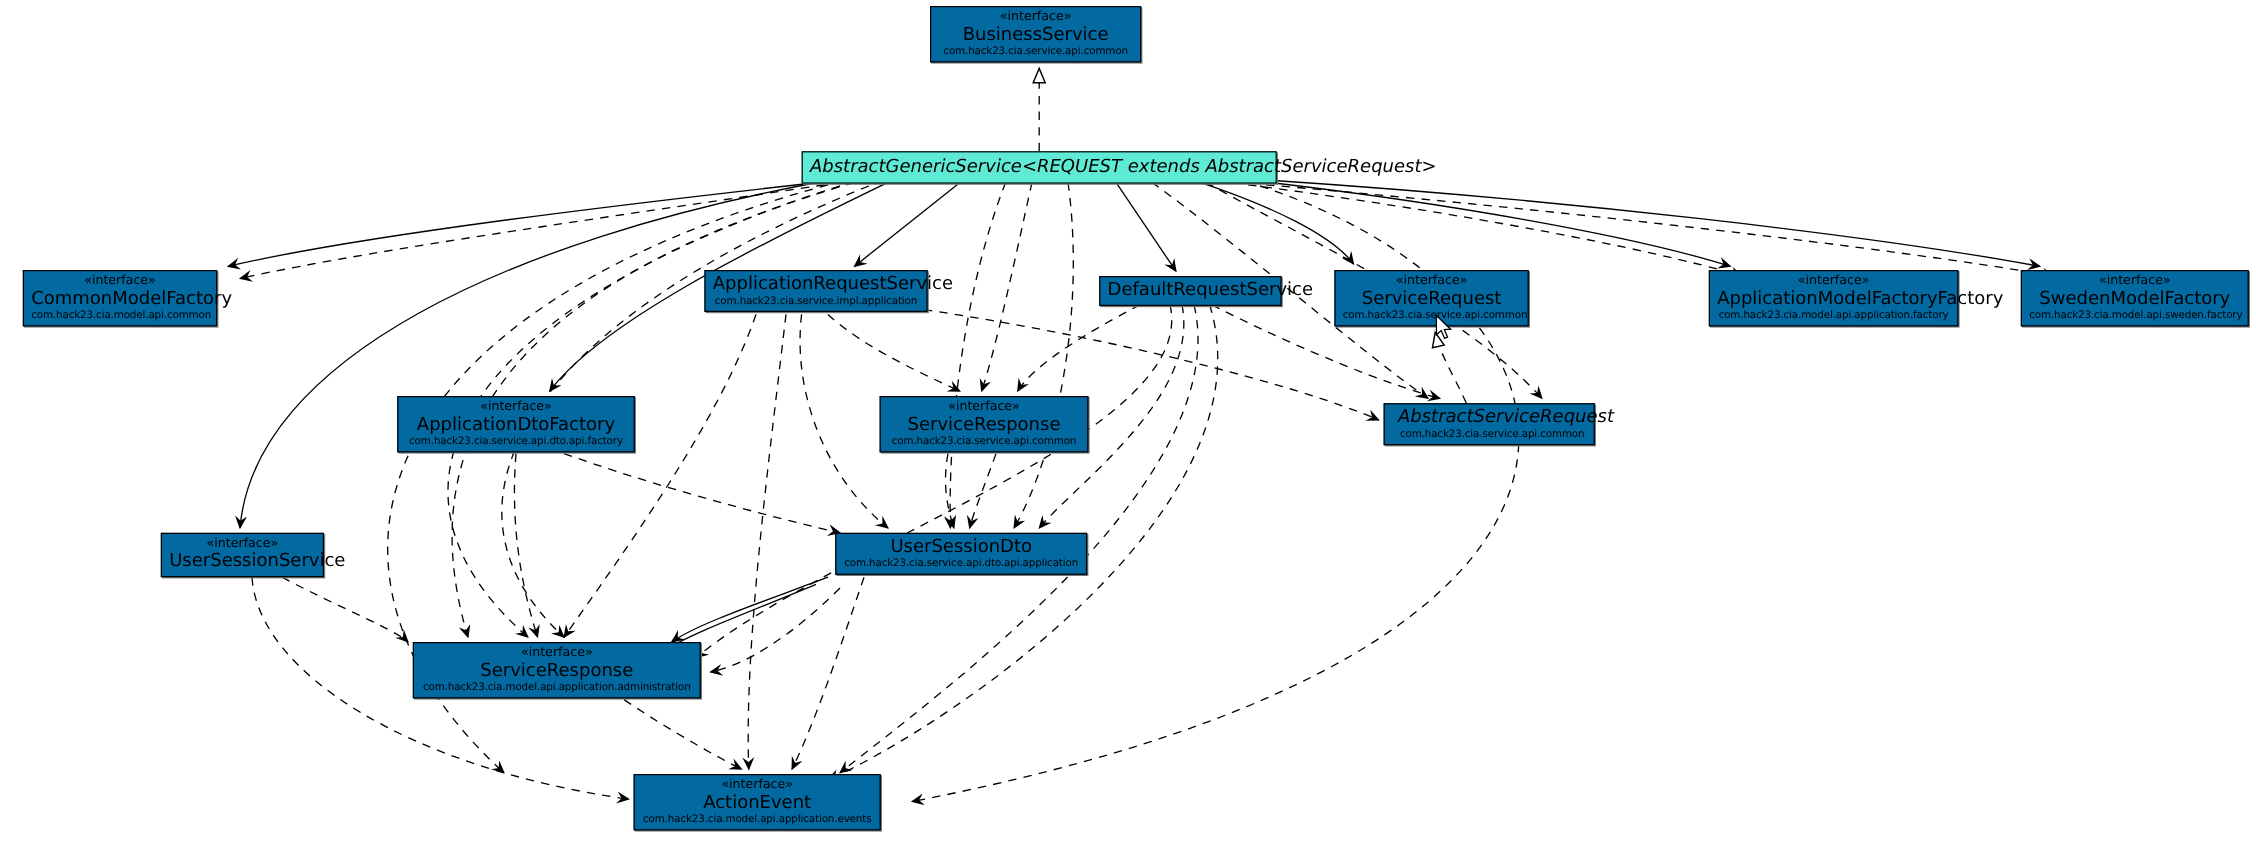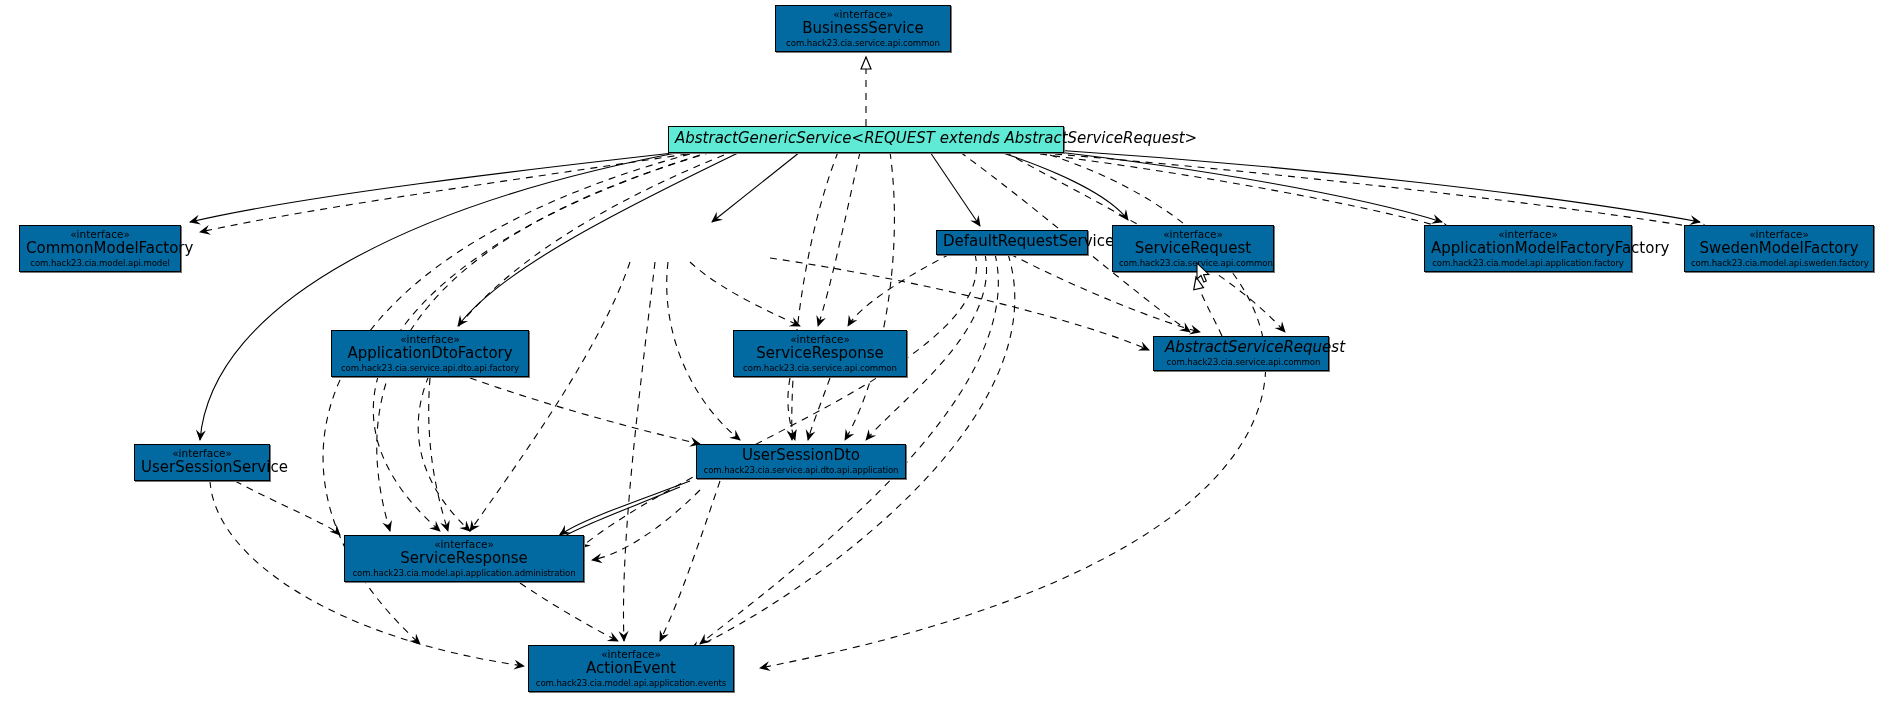--- a/index.html
+++ b/index.html
@@ -123,25 +123,29 @@
     <div class="npkg">com.hack23.cia.service.api.common</div>
   </div>
 
   <div class="node highlight" style="left:668px;top:126px;width:396px;padding-top:3px;padding-bottom:4px;">
     <div class="nname italic">AbstractGenericService&lt;REQUEST extends AbstractServiceRequest&gt;</div>
   </div>
 
   <div class="node" style="left:19px;top:225px;width:162px;">
     <div class="stereo">«interface»</div>
     <div class="nname">CommonModelFactory</div>
-    <div class="npkg">com.hack23.cia.model.api.model</div>
-  </div>
-
-
-  <div class="node" style="left:936px;top:230px;width:152px;">
+    <div class="npkg">com.hack23.cia.model.api.common</div>
+  </div>
+
+  <div class="node" style="left:587px;top:225px;width:186px;">
+    <div class="nname">ApplicationRequestService</div>
+    <div class="npkg">com.hack23.cia.service.impl.application</div>
+  </div>
+
+  <div class="node" style="left:916px;top:230px;width:152px;">
     <div class="nname">DefaultRequestService</div>
   </div>
 
   <div class="node" style="left:1112px;top:225px;width:162px;">
     <div class="stereo">«interface»</div>
     <div class="nname">ServiceRequest</div>
     <div class="npkg">com.hack23.cia.service.api.common</div>
   </div>
 
   <div class="node" style="left:1424px;top:225px;width:208px;">

